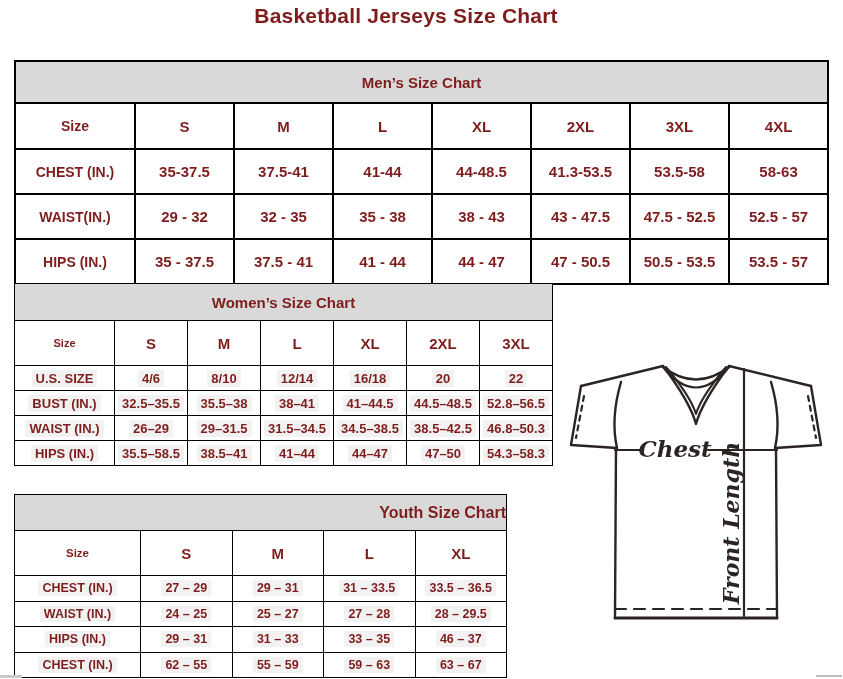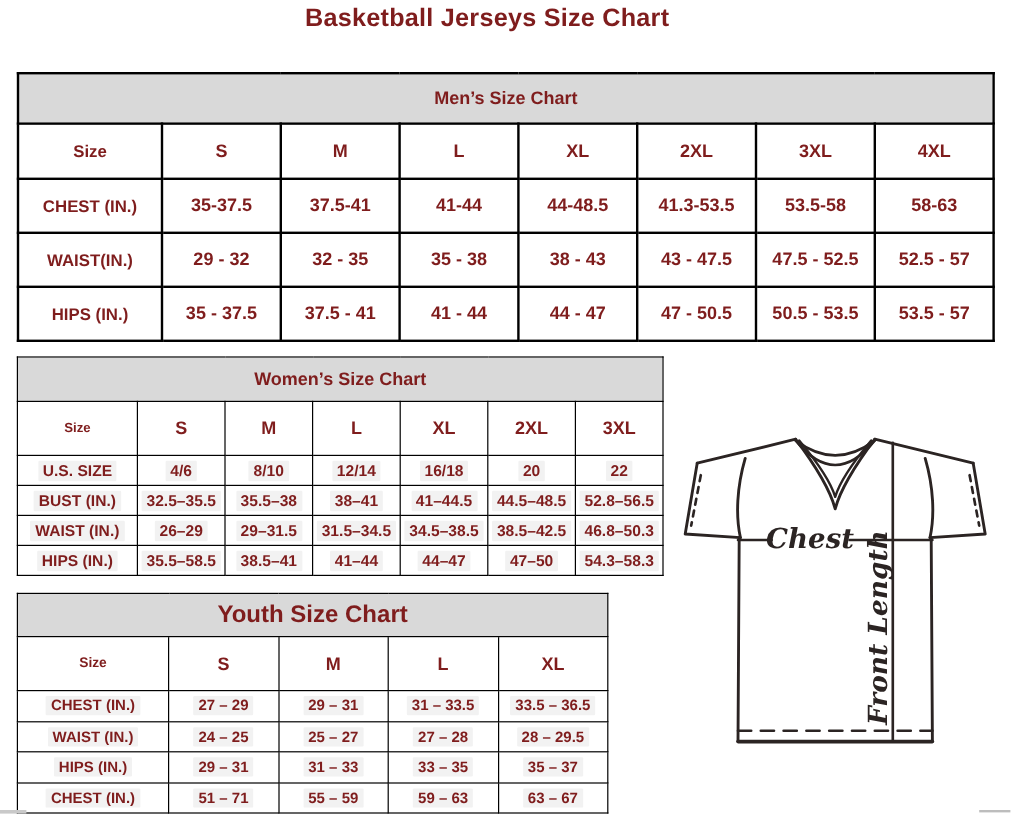--- a/index.html
+++ b/index.html
@@ -18,30 +18,30 @@
     font-weight:bold;overflow:hidden;white-space:nowrap;
   }
   
   .mens{left:14px;top:60px;width:814px;border-radius:10px;}
   .mens td{border:2px solid #000;font-size:15px;}
   .mens td.band{height:40px;}
   .mens td.hcell{height:44px;font-size:15px;}
   .mens td.rlabel{font-size:14px;}
   .mens tr.datarow td{height:43px;}
   
-  .womens{left:14px;top:297px;width:538px;}
+  .womens{left:14px;top:283px;width:538px;}
   .womens td{border:1.5px solid #000;}
   .womens td.band{height:36px;font-size:15px;}
   .womens td.hcell{height:44px;font-size:15px;}
   .womens tr.datarow td{height:24px;font-size:13px;}
   .womens td.rlabel{font-size:11px;}
   
   .youth{left:14px;top:494px;width:492px;}
   .youth td{border:1.5px solid #000;}
-  .youth td.band{height:35px;font-size:20px;}
+  .youth td.band{height:35px;font-size:16px;text-align:right;}
   .youth td.hcell{height:44px;font-size:15px;}
   .youth tr.datarow td{height:24.5px;font-size:12.5px;}
   .youth td.rlabel{font-size:11.5px;}
 
   .band{background:#d9d9d9;font-weight:bold;}
   .hl{background:#f2f2f2;padding:1px 4px;border-radius:1px;}
 
   .jersey{position:absolute;left:563px;top:360px;}
   .jersey text{
     font-family:"DejaVu Serif","Liberation Serif",serif;
@@ -212,25 +212,25 @@
             <td><span class="hl">24 – 25</span></td>
             <td><span class="hl">25 – 27</span></td>
             <td><span class="hl">27 – 28</span></td>
             <td><span class="hl">28 – 29.5</span></td>
           </tr>
           <tr class="datarow">
             <td class="rlabel"><span class="hl">HIPS (IN.)</span></td>
             <td><span class="hl">29 – 31</span></td>
             <td><span class="hl">31 – 33</span></td>
             <td><span class="hl">33 – 35</span></td>
-            <td><span class="hl">35 – 37</span></td>
+            <td><span class="hl">46 – 37</span></td>
           </tr>
           <tr class="datarow">
             <td class="rlabel"><span class="hl">CHEST (IN.)</span></td>
-            <td><span class="hl">51 – 71</span></td>
+            <td><span class="hl">62 – 55</span></td>
             <td><span class="hl">55 – 59</span></td>
             <td><span class="hl">59 – 63</span></td>
             <td><span class="hl">63 – 67</span></td>
           </tr>
         </tbody>
       </table>
     </div>
 
   <svg class="jersey" width="272" height="268" viewBox="0 0 272 268">
     <g fill="none" stroke="#2b2423" stroke-width="2.4" stroke-linecap="round" stroke-linejoin="round">

